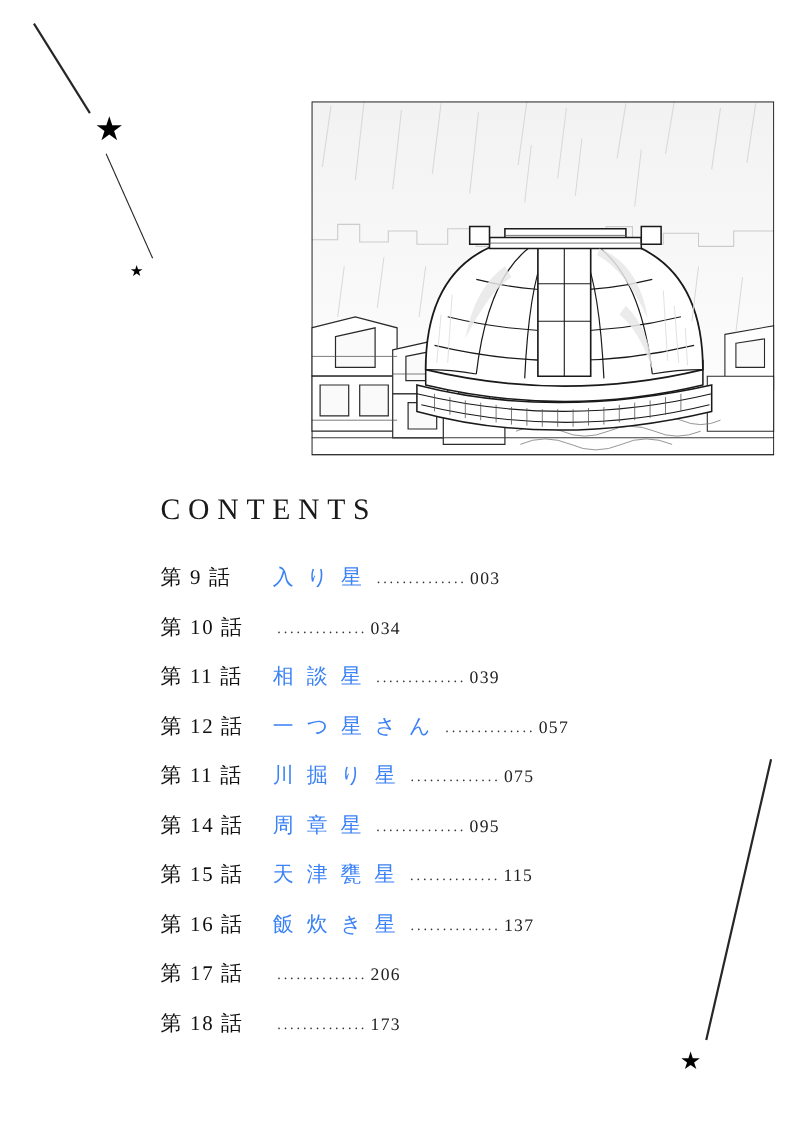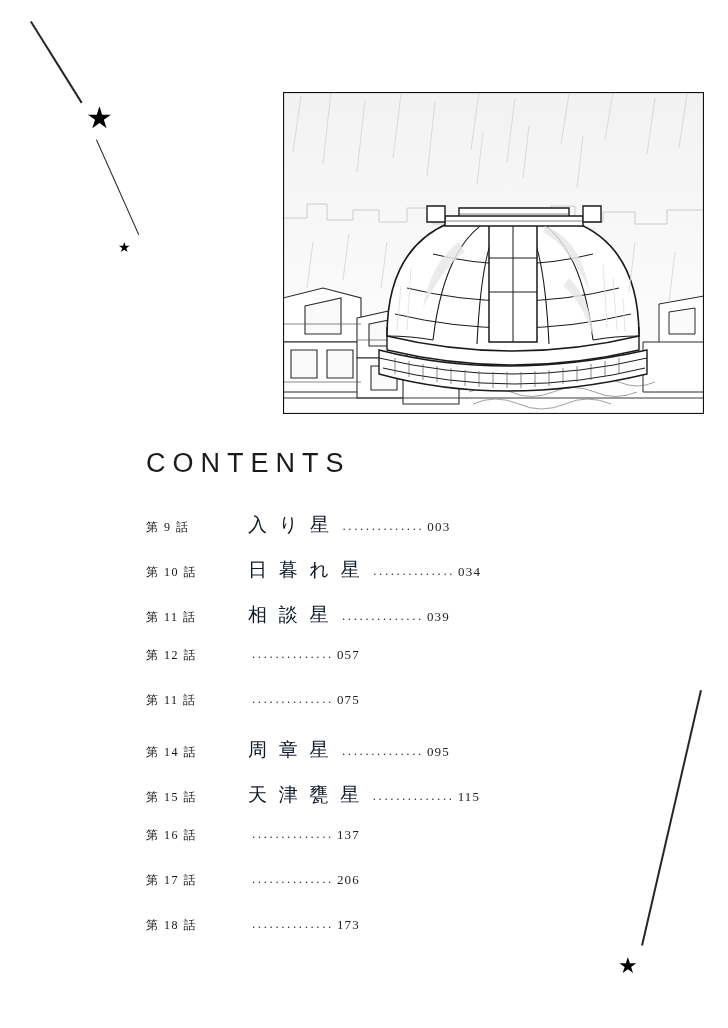--- a/index.html
+++ b/index.html
@@ -70,60 +70,60 @@
   }
   #illustration svg { display: block; }
 
   
   #contents-heading {
     position: absolute;
     left: 146px;
     top: 448px;
     font-size: 27px;
     letter-spacing: 7px;
-    font-family: Liberation Sans, sans-serif;
+    font-family: Liberation Serif, serif;
     color: #1a1a1a;
   }
 
   
   #toc {
     position: absolute;
     left: 146px;
     top: 512px;
     width: 470px;
   }
   .toc-row {
     display: flex;
     align-items: baseline;
     height: 45px;
     white-space: nowrap;
   }
   .toc-chapter {
-    font-size: 12px;
+    font-size: 19px;
     letter-spacing: 1.5px;
     min-width: 96px;
     color: #111;
   }
   .toc-title {
     font-size: 19px;
     letter-spacing: 3.5px;
     margin-left: 6px;
-    color: #0f172a;
+    color: #3b82f6;
   }
   .toc-dots {
     flex: 0 0 auto;
     margin: 0 3px 0 10px;
     font-size: 13px;
     letter-spacing: 2.6px;
     color: #333;
     position: relative;
     top: -1px;
   }
   .toc-page {
-    font-size: 13px;
+    font-size: 16px;
     letter-spacing: 1.2px;
     color: #222;
     font-family: "Liberation Serif", serif;
   }
 </style>
 </head>
 <body>
 
 <div class="star-deco">
   <div class="star-trail" id="trail1"></div>
@@ -316,60 +316,62 @@
 
   <div class="toc-row">
     <span class="toc-chapter">第 9 話</span>
     <span class="toc-title">入 り 星</span>
     <span class="toc-dots">..............</span>
     <span class="toc-page">003</span>
   </div>
 
   <div class="toc-row">
     <span class="toc-chapter">第 10 話</span>
-    <span class="toc-title">日 暮 れ 星</span>
     <span class="toc-dots">..............</span>
     <span class="toc-page">034</span>
   </div>
 
   <div class="toc-row">
     <span class="toc-chapter">第 11 話</span>
     <span class="toc-title">相 談 星</span>
     <span class="toc-dots">..............</span>
     <span class="toc-page">039</span>
   </div>
 
   <div class="toc-row">
     <span class="toc-chapter">第 12 話</span>
+    <span class="toc-title">一 つ 星 さ ん</span>
     <span class="toc-dots">..............</span>
     <span class="toc-page">057</span>
   </div>
 
   <div class="toc-row">
     <span class="toc-chapter">第 11 話</span>
+    <span class="toc-title">川 掘 り 星</span>
     <span class="toc-dots">..............</span>
     <span class="toc-page">075</span>
   </div>
 
   <div class="toc-row">
     <span class="toc-chapter">第 14 話</span>
     <span class="toc-title">周 章 星</span>
     <span class="toc-dots">..............</span>
     <span class="toc-page">095</span>
   </div>
 
   <div class="toc-row">
     <span class="toc-chapter">第 15 話</span>
     <span class="toc-title">天 津 甕 星</span>
     <span class="toc-dots">..............</span>
     <span class="toc-page">115</span>
   </div>
 
   <div class="toc-row">
     <span class="toc-chapter">第 16 話</span>
+    <span class="toc-title">飯 炊 き 星</span>
     <span class="toc-dots">..............</span>
     <span class="toc-page">137</span>
   </div>
 
   <div class="toc-row">
     <span class="toc-chapter">第 17 話</span>
     <span class="toc-dots">..............</span>
     <span class="toc-page">206</span>
   </div>
 

